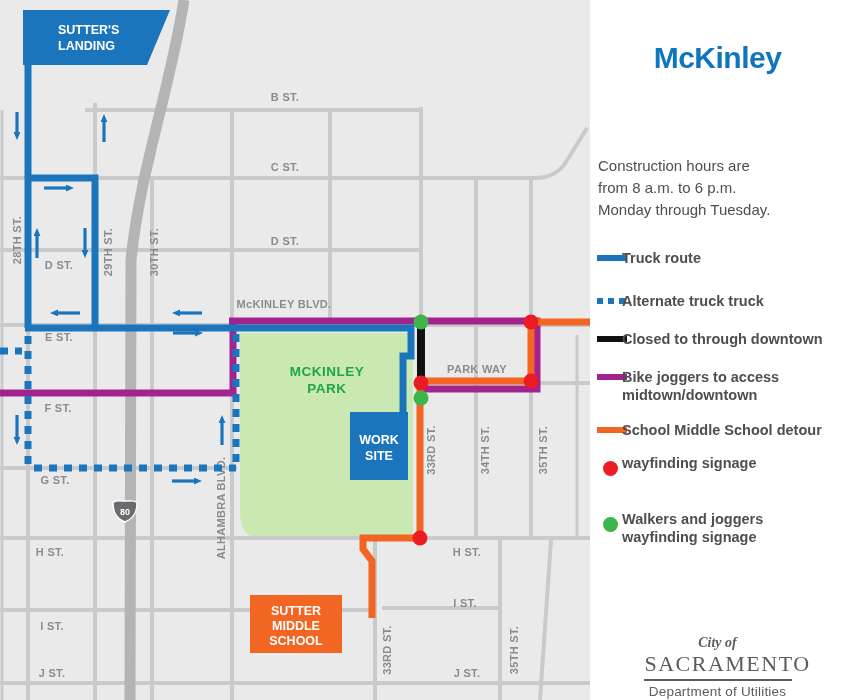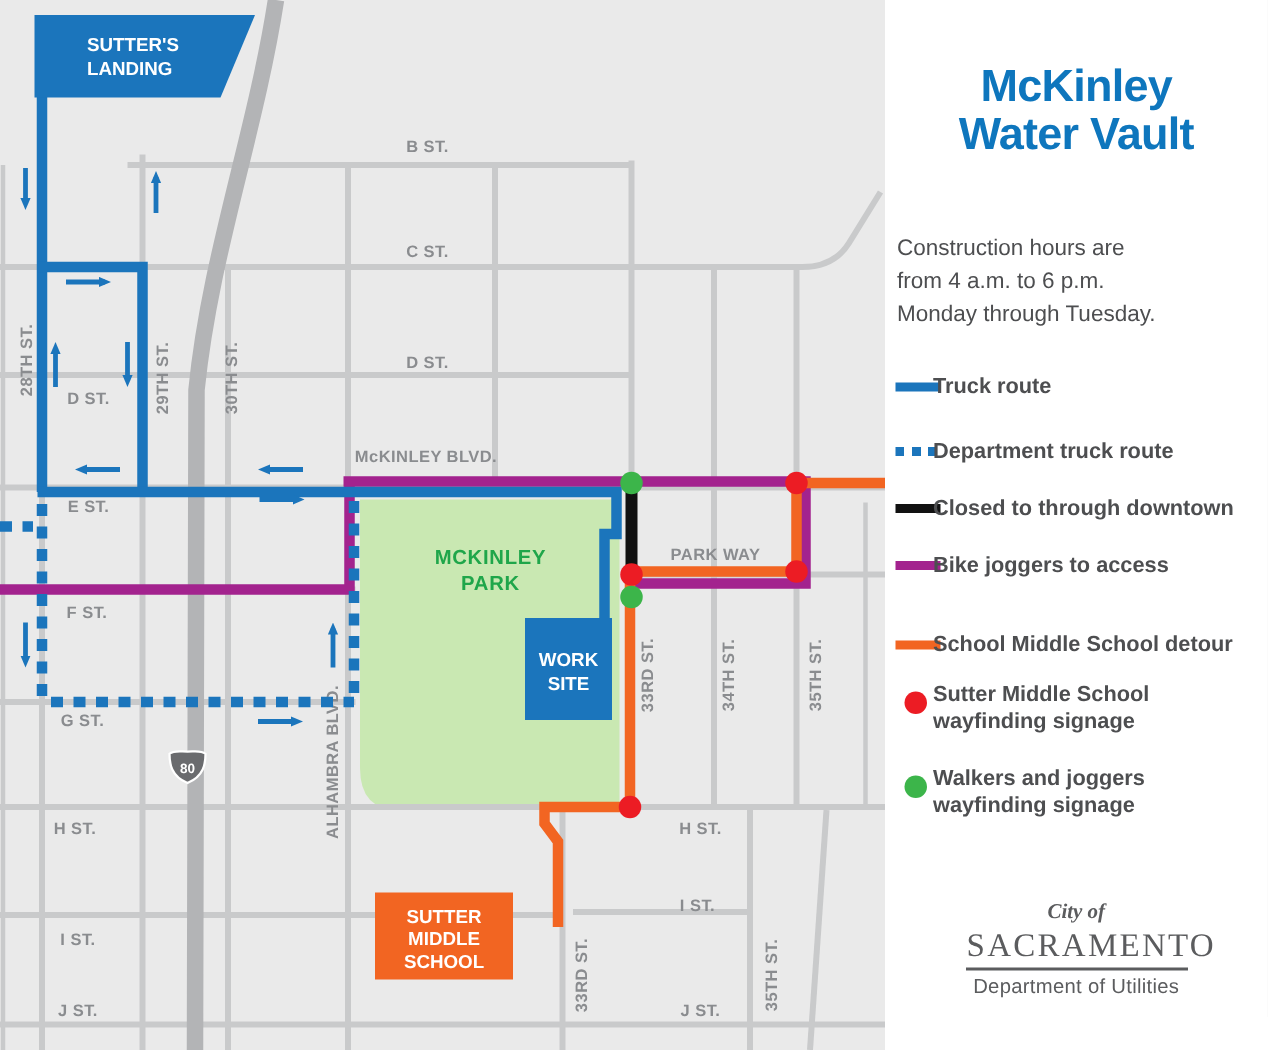--- a/index.html
+++ b/index.html
@@ -33,21 +33,21 @@
   .sw-truck{background:var(--blue);}
   .sw-dash{background:repeating-linear-gradient(90deg,var(--blue) 0 6px,transparent 6px 11px);}
   .sw-closed{background:var(--route_black);}
   .sw-bike{background:var(--purple);}
   .sw-detour{background:var(--orange);}
   .sw-dot{position:absolute;left:13px;width:15px;height:15px;border-radius:50%;}
   .lg-text{position:absolute;left:32px;top:0;color:var(--dark);
       font-size:14.5px;line-height:18px;font-weight:700;}
   
   #logo{position:absolute;top:601px;left:0;width:255px;text-align:center;color:var(--logo_gray);}
-  #logo .cityof{font:italic 700 14px "Liberation Serif",serif;}
+  #logo .cityof{font:italic 700 14px "Liberation Serif",serif;margin-top:34px;}
   #logo .sac{font:400 22px "Liberation Serif",serif;letter-spacing:1.5px;margin-top:0px;margin-left:20px;}
   #logo .rule{width:148px;height:1.5px;background:var(--logo_gray);margin:2px auto 3px auto;}
   #logo .dept{font:400 13.5px "Liberation Sans",sans-serif;letter-spacing:.2px;}
 </style>
 </head>
 <body>
 
 <div id="canvas">
 
   <svg id="map" width="590" height="700" viewBox="0 0 590 700">
@@ -186,68 +186,67 @@
       <text class="boxtext" x="296" y="615" text-anchor="middle">SUTTER</text>
       <text class="boxtext" x="296" y="630" text-anchor="middle">MIDDLE</text>
       <text class="boxtext" x="296" y="645" text-anchor="middle">SCHOOL</text>
     </g>
   </svg>
 
   <div id="panel">
 
     <div id="page-title">
       <div>McKinley</div>
-      <div>Water Vault</div>
     </div>
 
     <div id="hours">
       <div>Construction hours are</div>
-      <div>from 4 a.m. to 6 p.m.</div>
+      <div>from 8 a.m. to 6 p.m.</div>
       <div>Monday through Tuesday.</div>
     </div>
 
     <div class="lg-item" style="top:249px">
       <span class="sw sw-truck" style="top:6px"></span>
       <div class="lg-text">
           <div>Truck route</div>
         </div>
     </div>
 
     <div class="lg-item" style="top:292px">
       <span class="sw sw-dash" style="top:6px"></span>
       <div class="lg-text">
-          <div>Department truck route</div>
+          <div>Alternate truck truck</div>
         </div>
     </div>
 
     <div class="lg-item" style="top:330px">
       <span class="sw sw-closed" style="top:6px"></span>
       <div class="lg-text">
           <div>Closed to through downtown</div>
         </div>
     </div>
 
     <div class="lg-item" style="top:368px">
       <span class="sw sw-bike" style="top:6px"></span>
       <div class="lg-text">
         <div>Bike joggers to access</div>
+        <div>midtown/downtown</div>
       </div>
     </div>
 
     <div class="lg-item" style="top:421px">
       <span class="sw sw-detour" style="top:6px"></span>
       <div class="lg-text">
           <div>School Middle School detour</div>
         </div>
     </div>
 
     <div class="lg-item" style="top:454px">
       <span class="sw-dot" style="top:7px;background:var(--red)"></span>
       <div class="lg-text">
-        <div>Sutter Middle School</div>
         <div>wayfinding signage</div>
       </div>
     </div>
 
     <div class="lg-item" style="top:510px">
       <span class="sw-dot" style="top:7px;background:var(--green)"></span>
       <div class="lg-text">
         <div>Walkers and joggers</div>
         <div>wayfinding signage</div>
       </div>

